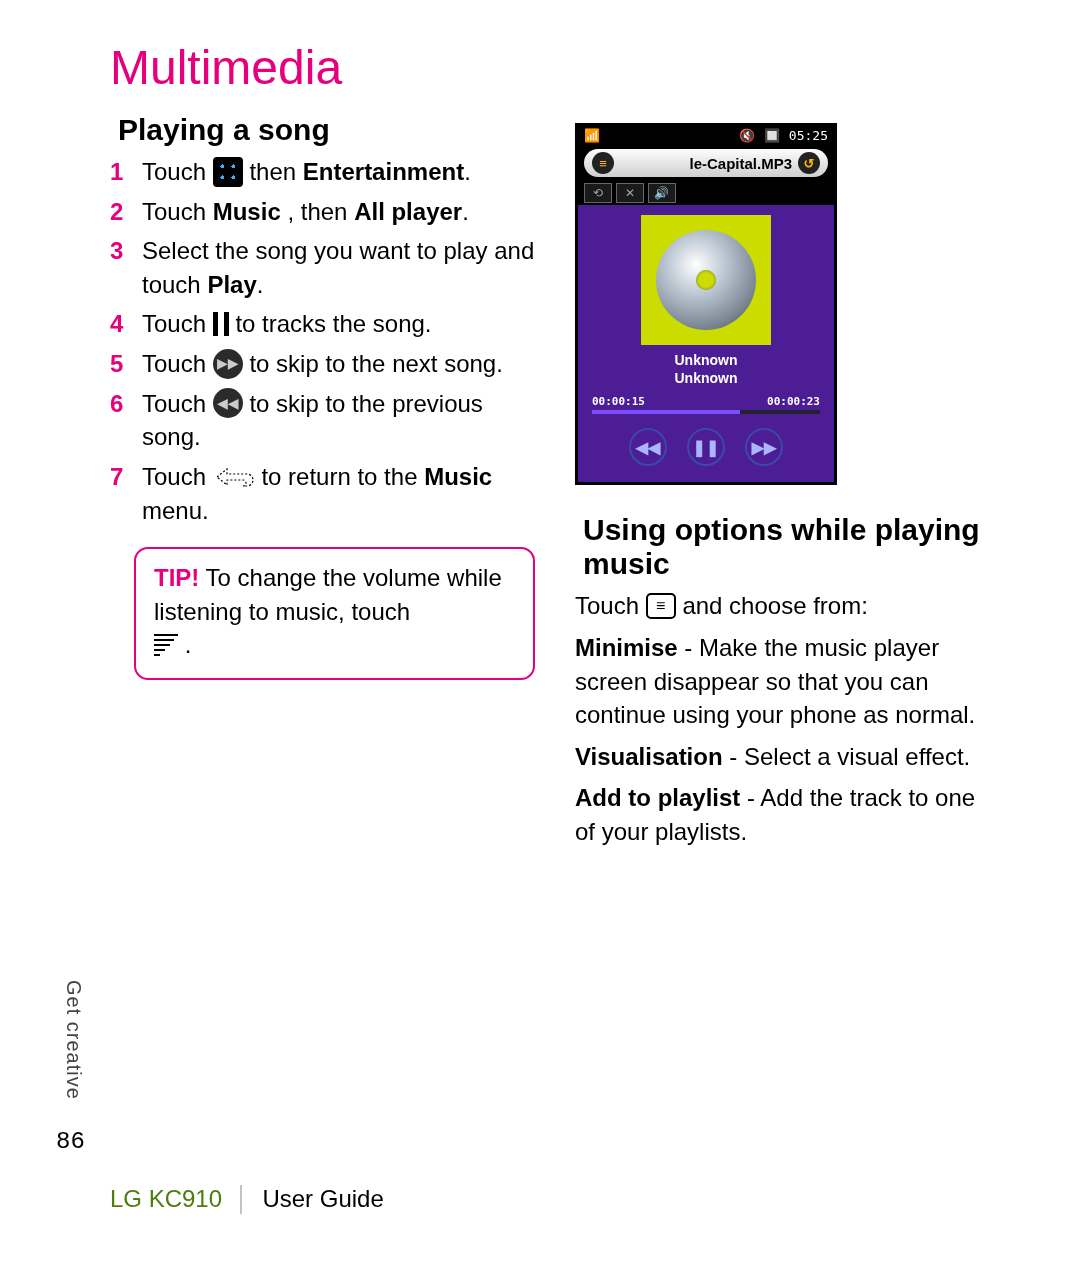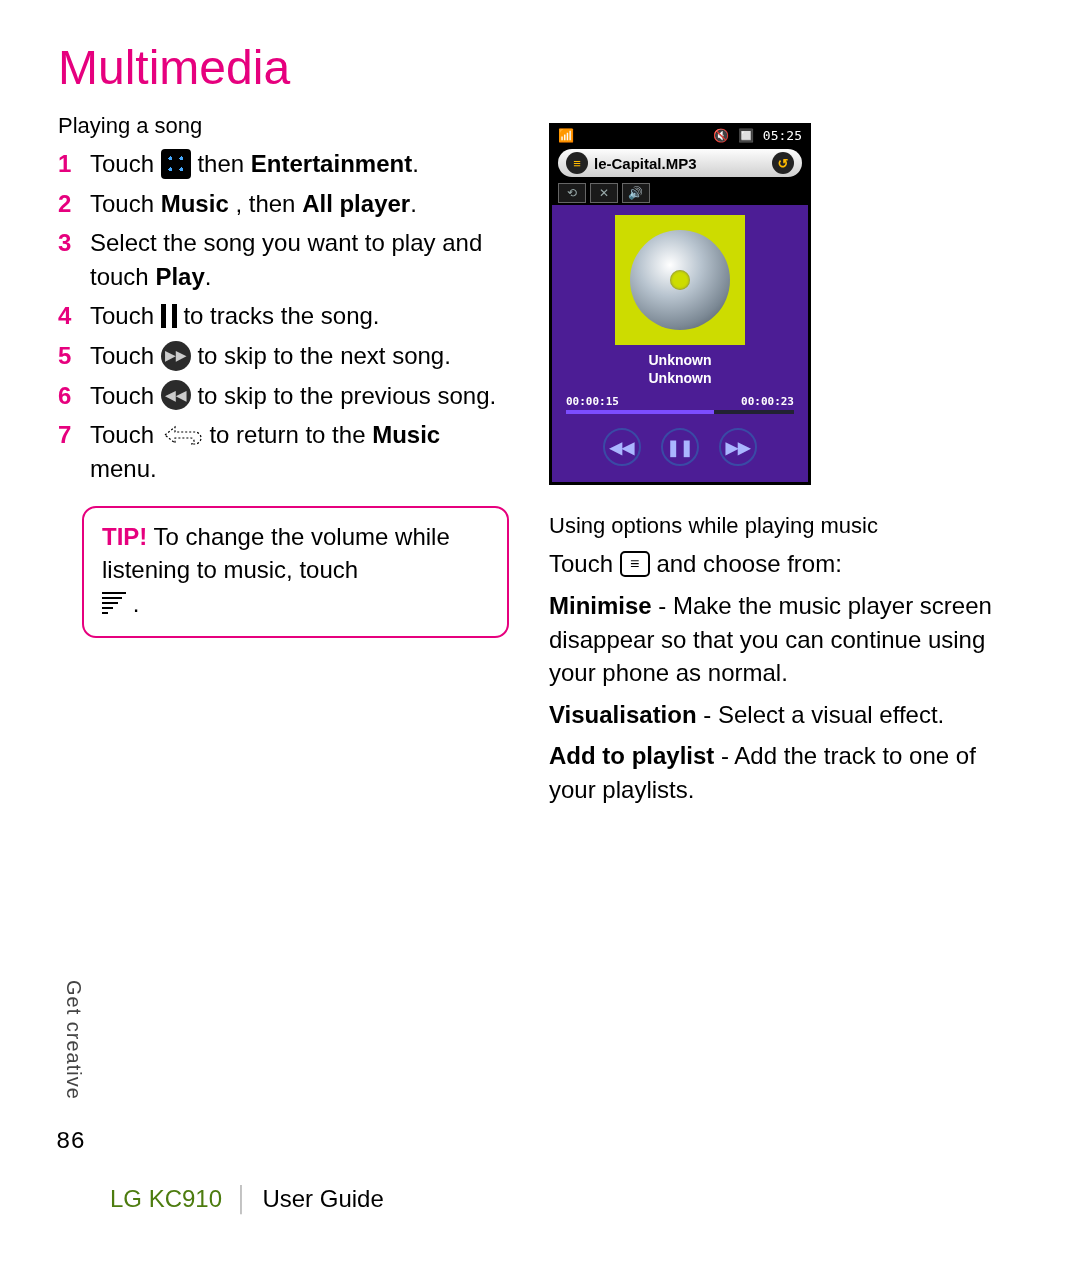--- a/index.html
+++ b/index.html
@@ -5,43 +5,44 @@
   * { box-sizing: border-box; margin: 0; padding: 0; }
   body {
     font-family: "Segoe UI", Tahoma, Arial, sans-serif;
     background: #fff;
     width: 1080px;
     height: 1263px;
     position: relative;
     color: #000;
   }
   .page {
-    padding: 40px 80px 20px 58px;
+    padding: 40px 80px 20px 110px;
     height: 100%;
     position: relative;
   }
   .chapter-title {
     color: #e6007e;
     font-size: 48px;
     font-weight: 400;
     margin-bottom: 18px;
     letter-spacing: 0px;
   }
   .columns {
     display: flex;
     gap: 40px;
   }
   .col {
     flex: 1;
     min-width: 0;
   }
   .section-title {
-    font-size: 22px;
-    font-weight: 400;
+    font-size: 30px;
+    font-weight: 700;
     margin-bottom: 8px;
+    margin-left: 8px;
   }
   ol.steps {
     list-style: none;
     counter-reset: step;
     font-size: 24px;
     line-height: 1.4;
   }
   ol.steps > li {
     counter-increment: step;
     position: relative;
@@ -180,21 +181,21 @@
     gap: 6px;
     font-size: 15px;
     font-weight: 700;
     color: #000;
   }
   .phone-title .left-ic, .phone-title .right-ic {
     width: 22px; height: 22px; border-radius: 50%;
     background: #222; color:#ffba00;
     display:flex;align-items:center;justify-content:center;font-size:13px;
   }
-  .phone-title .txt { flex:1; text-align:left; overflow:hidden; white-space:nowrap; }
+  .phone-title .txt { flex:1; text-align:right; overflow:hidden; white-space:nowrap; }
   .phone-toolbar {
     display:flex; gap:4px; padding:2px 6px;
   }
   .phone-toolbar .tb {
     border:1px solid #666; background:#1a1a1a; color:#9aa;
     width:28px;height:20px;font-size:12px;
     display:flex;align-items:center;justify-content:center;
   }
   .phone-body {
     background:#4c1d95;

